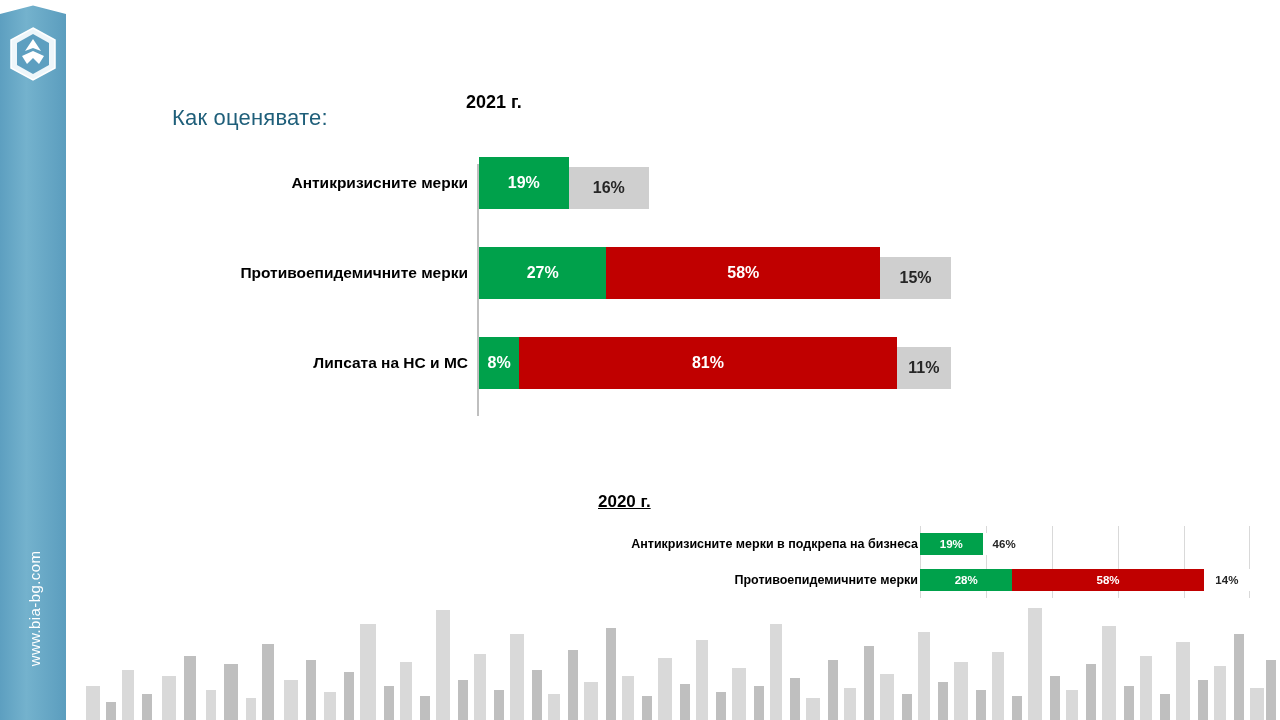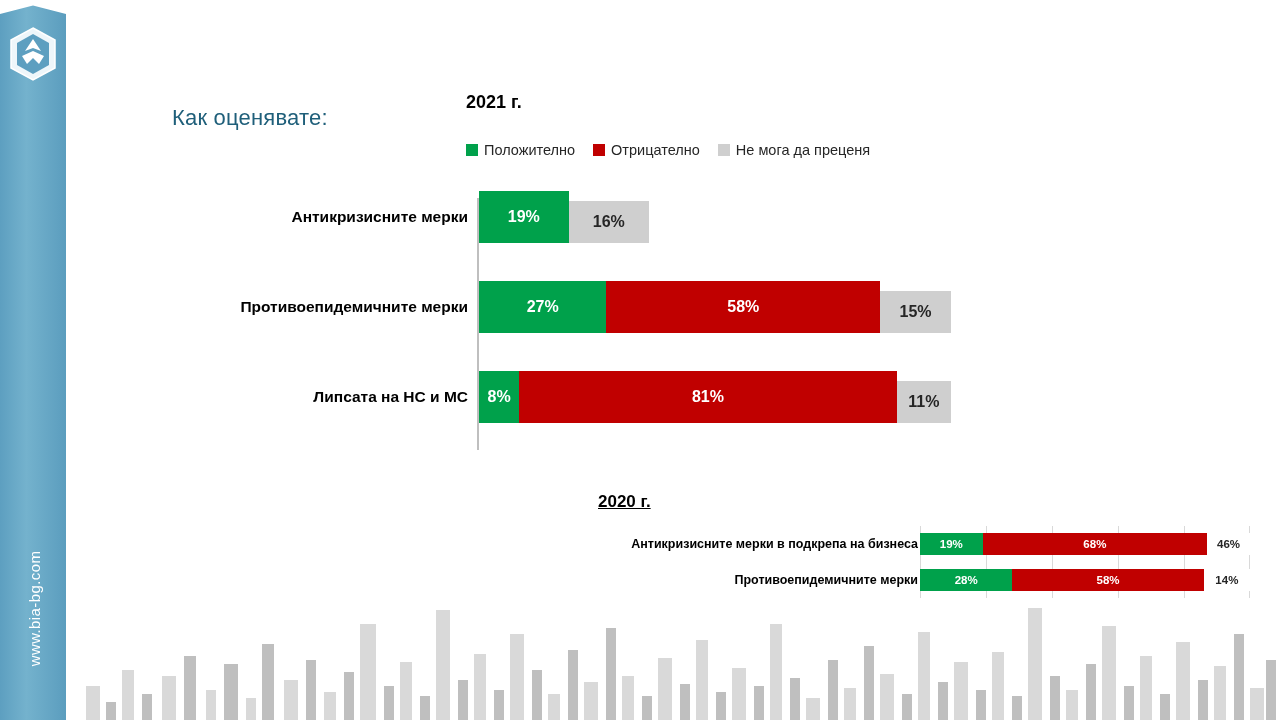--- a/index.html
+++ b/index.html
@@ -216,34 +216,20 @@
       </svg>
     </div>
     <div class="site-url">www.bia-bg.com</div>
   </div>
 
   <div class="slide-title">Как оценявате:</div>
 
   <div class="chart-2021">
     <div class="chart-heading">2021 г.</div>
 
-    <div class="legend">
-      <div class="legend-item">
-        <span class="legend-swatch" style="background:#00a14b"></span>
-        <span class="legend-label">Положително</span>
-      </div>
-      <div class="legend-item">
-        <span class="legend-swatch" style="background:#c00000"></span>
-        <span class="legend-label">Отрицателно</span>
-      </div>
-      <div class="legend-item">
-        <span class="legend-swatch" style="background:#cfcfcf"></span>
-        <span class="legend-label">Не мога да преценя</span>
-      </div>
-    </div>
 
     <div class="rows-2021">
       <div class="axis-line"></div>
 
       <div class="bar-row">
         <div class="bar-cat">Антикризисните мерки</div>
         <div class="bar-track">
           <div class="seg pos" style="width:19%">19%</div>
           <div class="seg nan" style="width:17%">16%</div>
         </div>
@@ -279,21 +265,20 @@
         <div class="gl" style="left:132px"></div>
         <div class="gl" style="left:198px"></div>
         <div class="gl" style="left:264px"></div>
         <div class="gl" style="left:329px"></div>
       </div>
 
       <div class="bar-row-s">
         <div class="bar-cat-s">Антикризисните мерки в подкрепа на бизнеса</div>
         <div class="bar-track-s">
           <div class="seg-s pos" style="width:19%">19%</div>
-          <div class="seg-s neg" style="width:68%">68%</div>
           <div class="seg-s nan" style="width:13%">46%</div>
         </div>
       </div>
 
       <div class="bar-row-s">
         <div class="bar-cat-s">Противоепидемичните мерки</div>
         <div class="bar-track-s">
           <div class="seg-s pos" style="width:28%">28%</div>
           <div class="seg-s neg" style="width:58%">58%</div>
           <div class="seg-s nan" style="width:14%">14%</div>

